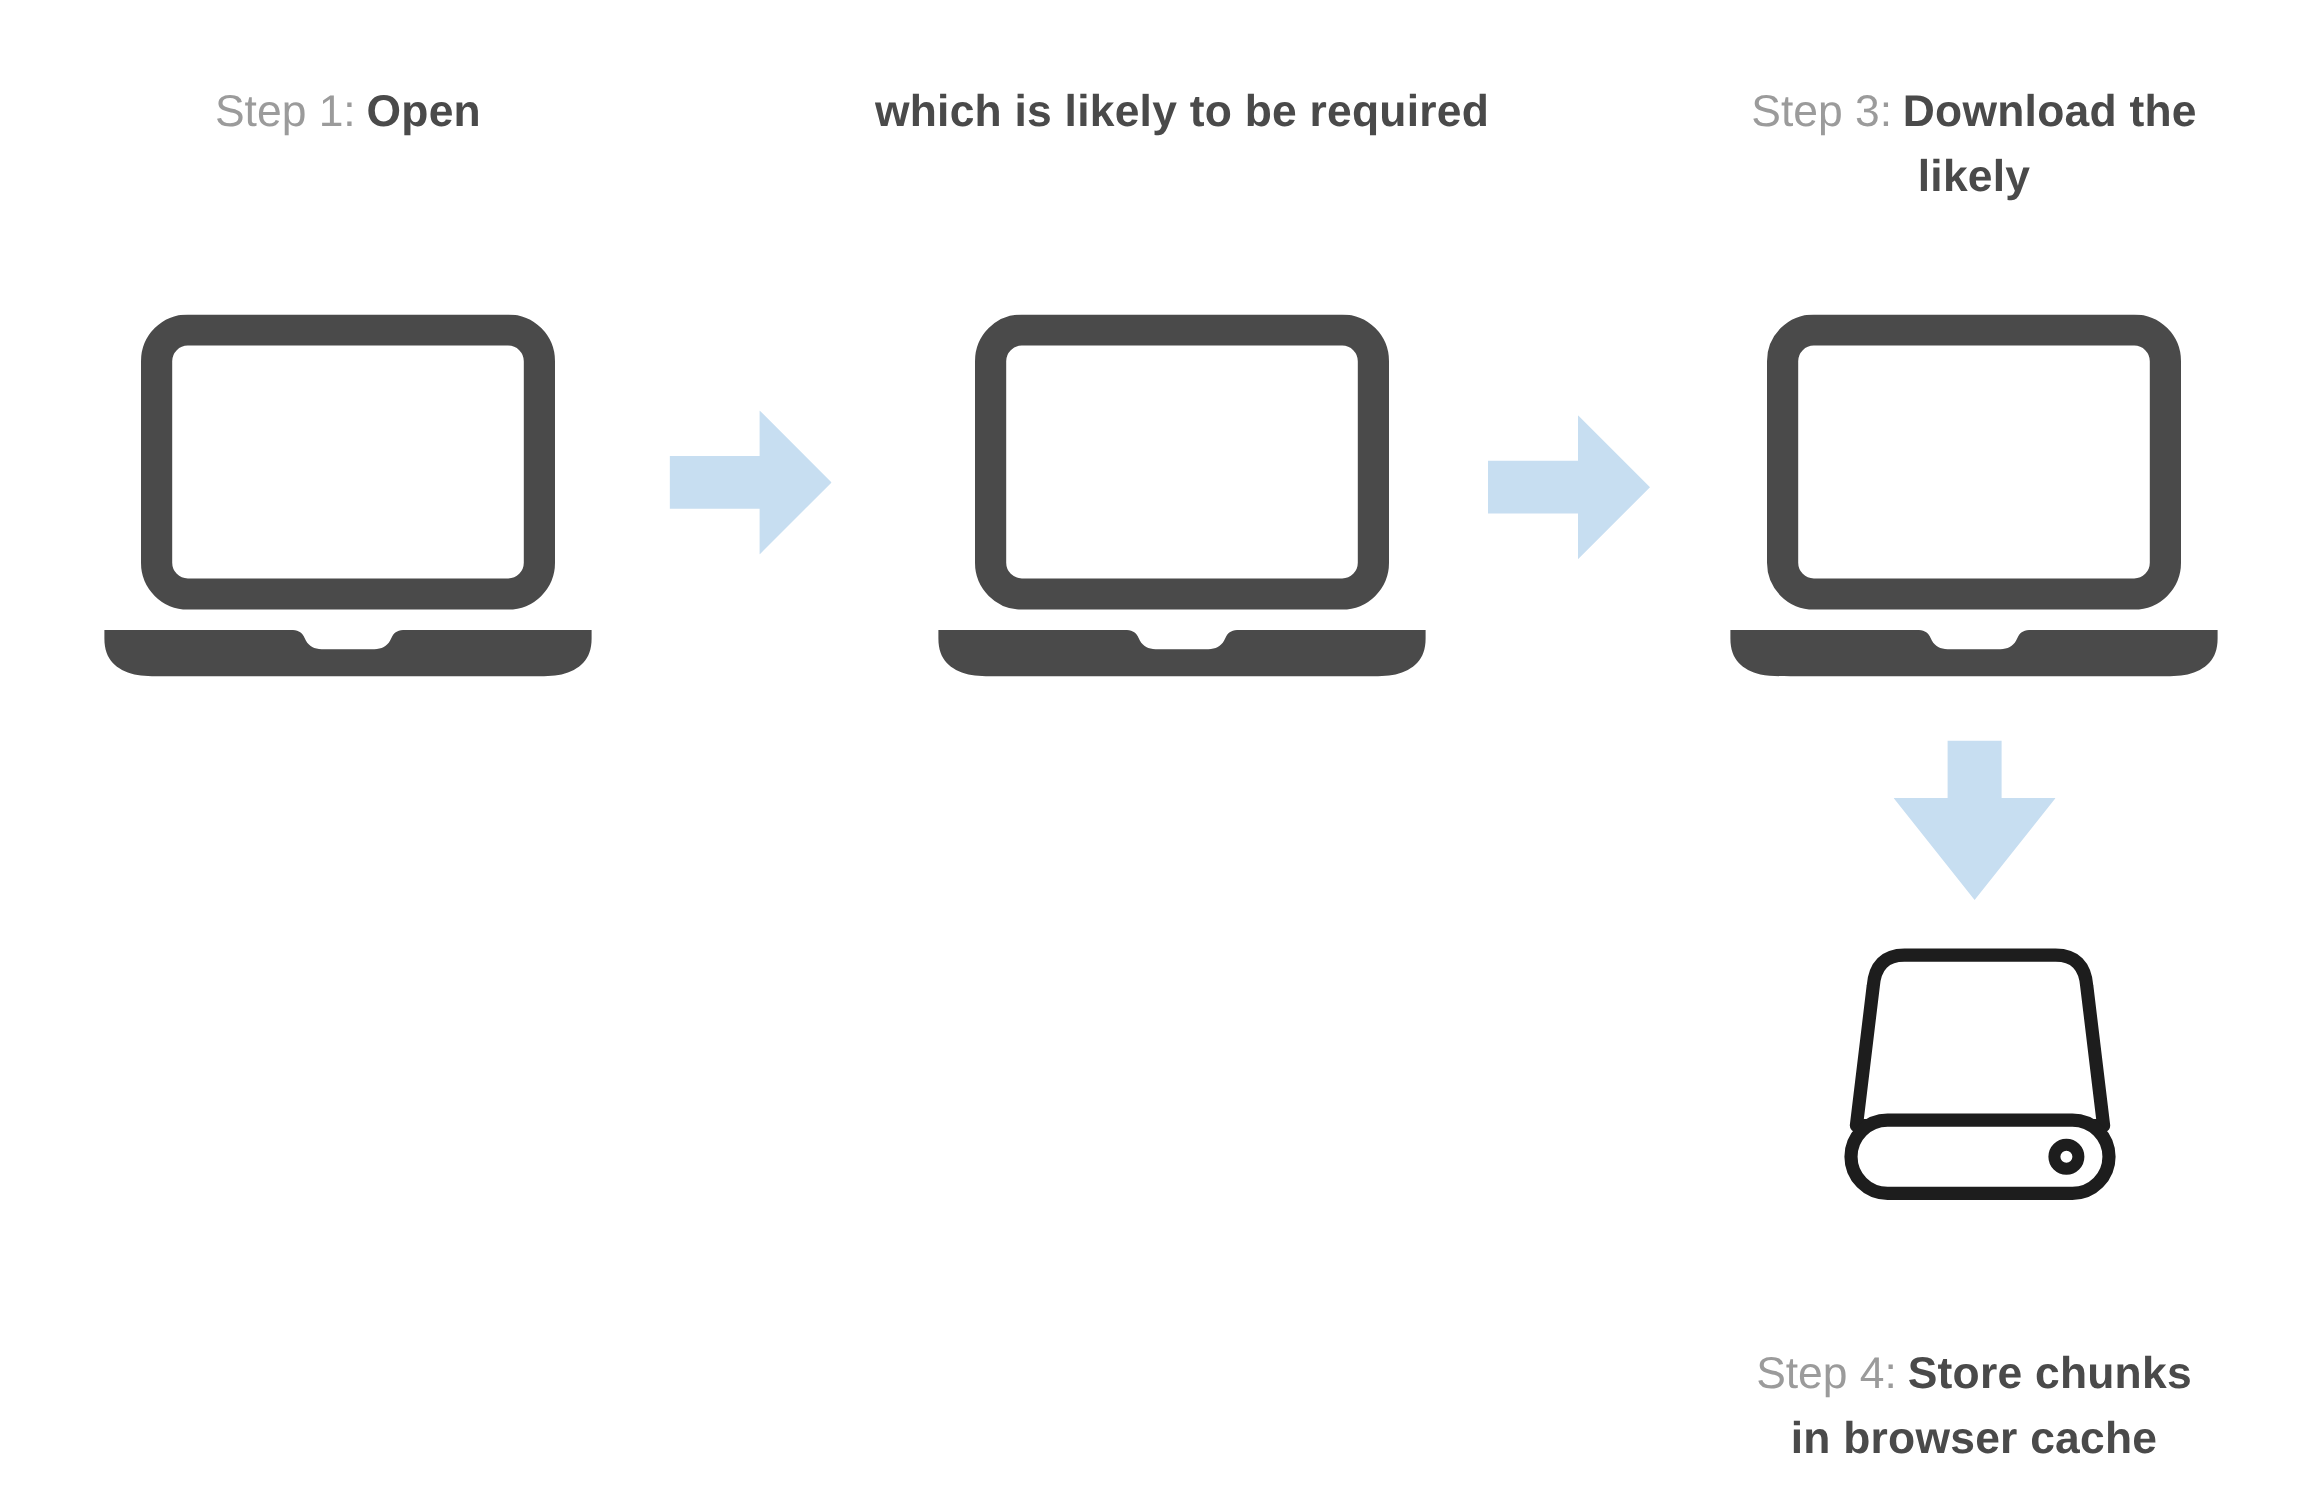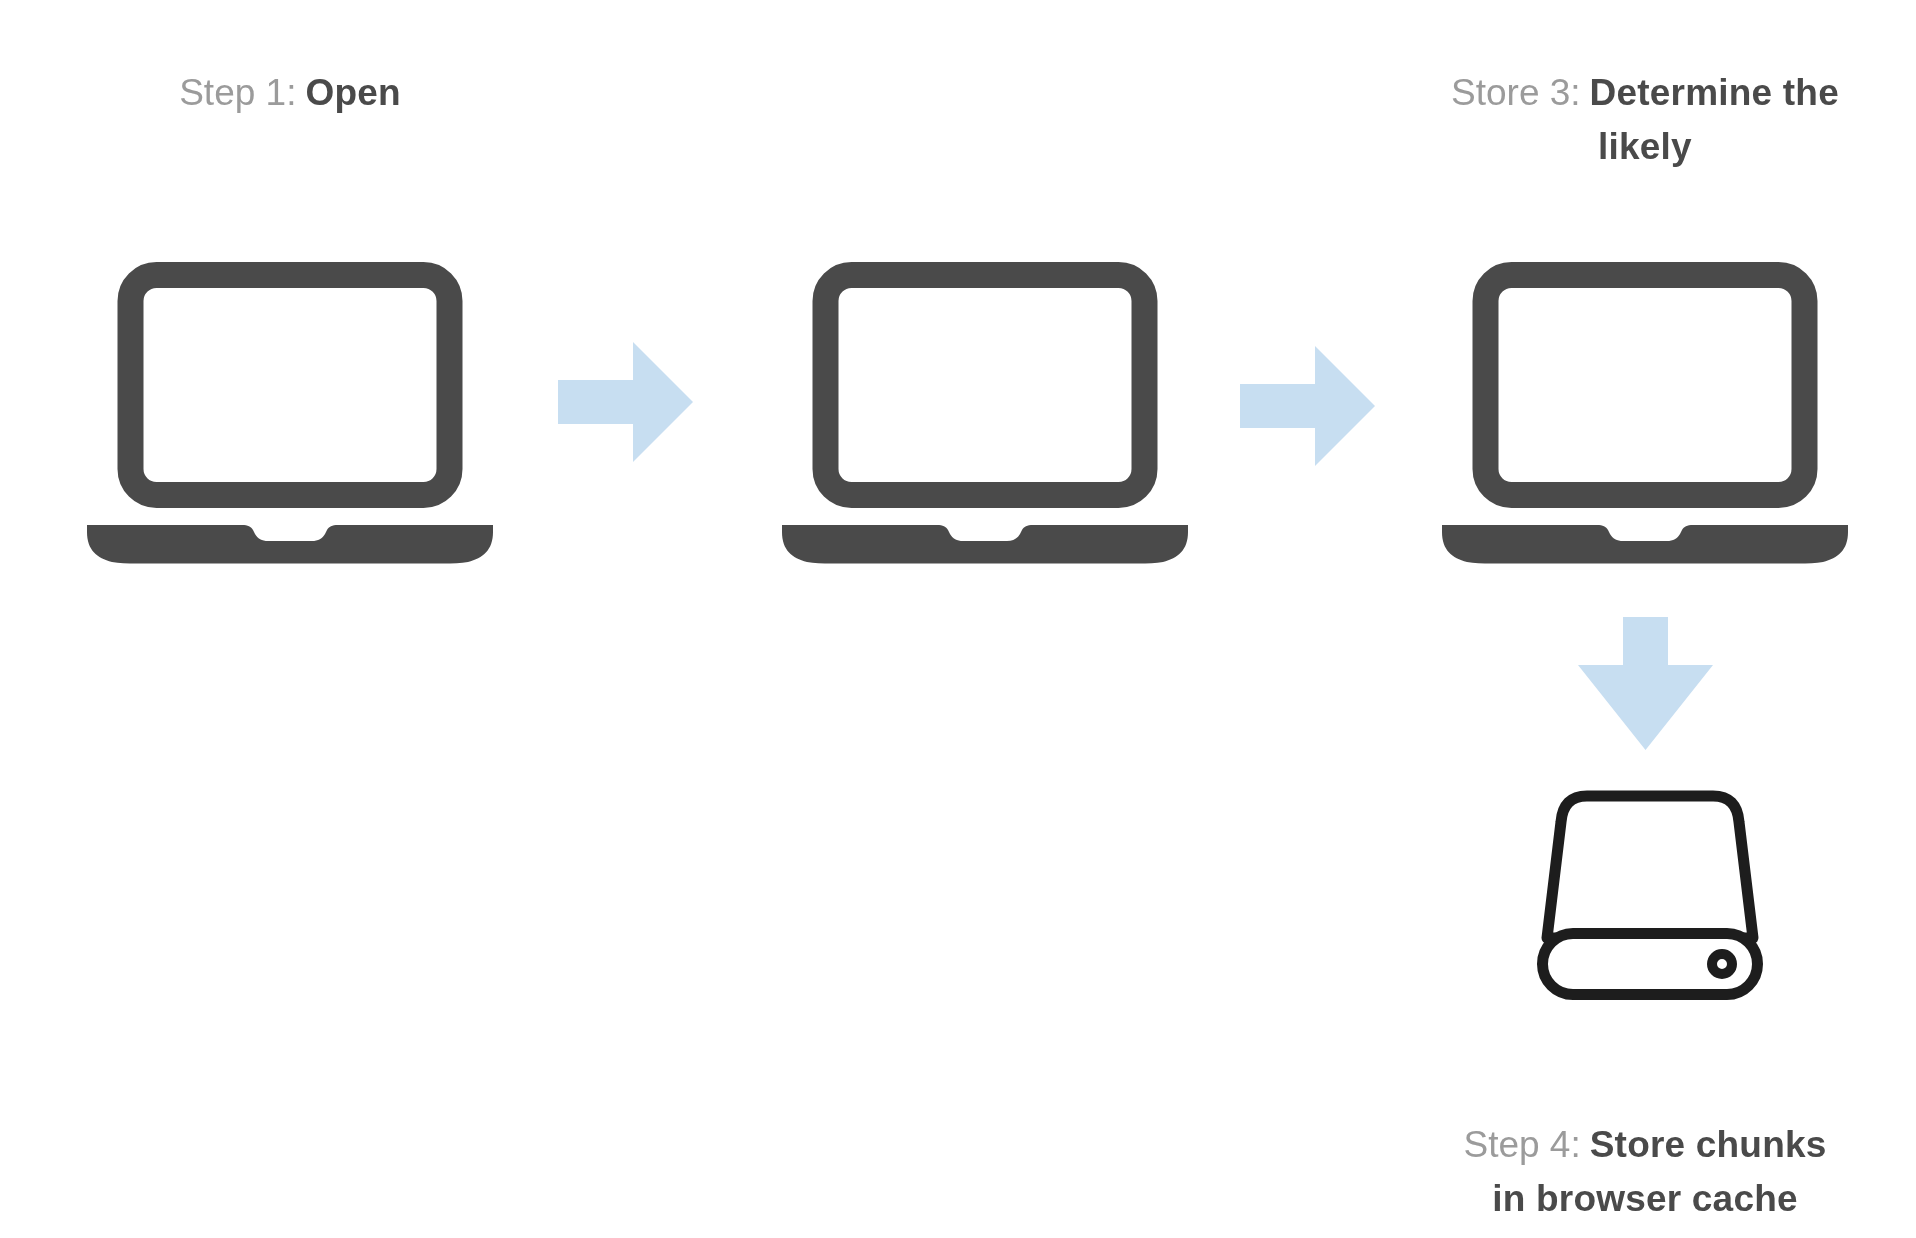--- a/index.html
+++ b/index.html
@@ -33,24 +33,25 @@
 </head>
 <body>
 
 <div class="canvas">
 
   <div class="step-label" style="left:20px;top:66px;width:540px">
     <div class="line"><span class="prefix">Step 1:</span><span class="strong">Open</span></div>
   </div>
 
   <div class="step-label" style="left:660px;top:66px;width:650px">
+    <div class="line"><span class="strong">which is likely to be required</span></div>
   </div>
 
   <div class="step-label" style="left:1385px;top:66px;width:520px">
-    <div class="line"><span class="prefix">Store 3:</span><span class="strong">Determine the</span></div>
+    <div class="line"><span class="prefix">Step 3:</span><span class="strong">Download the</span></div>
     <div class="line"><span class="strong">likely</span></div>
   </div>
 
   <svg class="abs" style="left:85px;top:262px" width="410" height="308" viewBox="0 0 410 308">
     <rect x="45.5" y="13" width="319" height="220" rx="26" fill="#ffffff" stroke="#4a4a4a" stroke-width="26"></rect>
     <path d="M2,263 H157 C163,263 166,264.5 168,268 L170,272 C172.5,276.5 177,279 183,279 H227 C233,279 237.5,276.5 240,272 L242,268 C244,264.5 247,263 253,263 H408 V270 C408,288 398,296 383,300 C376,301.5 368,301.5 358,301.5 H52 C42,301.5 34,301.5 27,300 C12,296 2,288 2,270 Z" fill="#4a4a4a"></path>
   </svg>
 
   <svg class="abs" style="left:558px;top:342px" width="135" height="120" viewBox="0 0 135 120">
     <polygon points="0,38 75,38 75,0 135,60 75,120 75,82 0,82" fill="#c7def1"></polygon>

